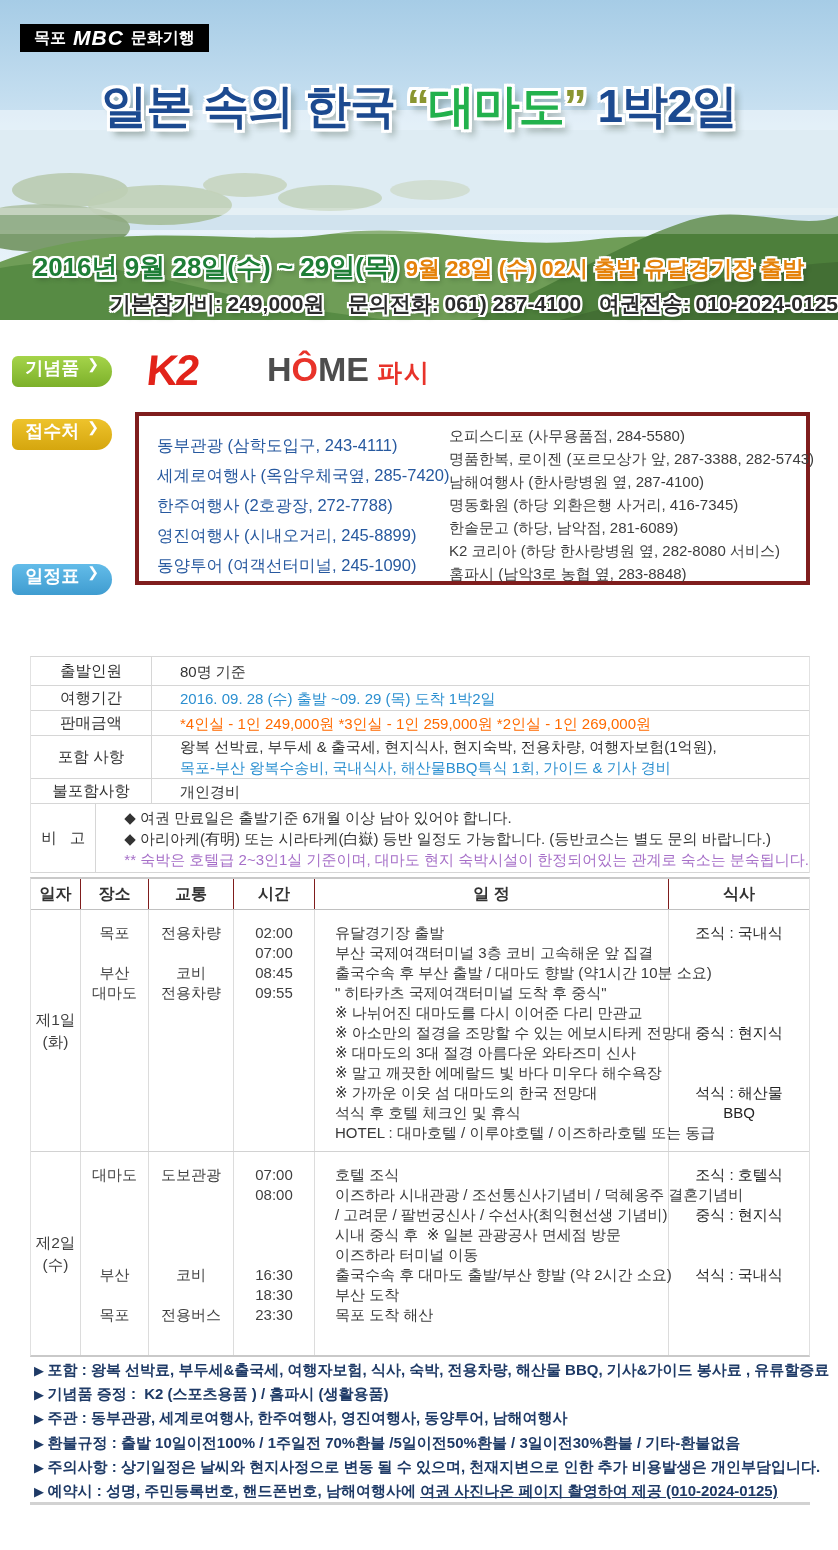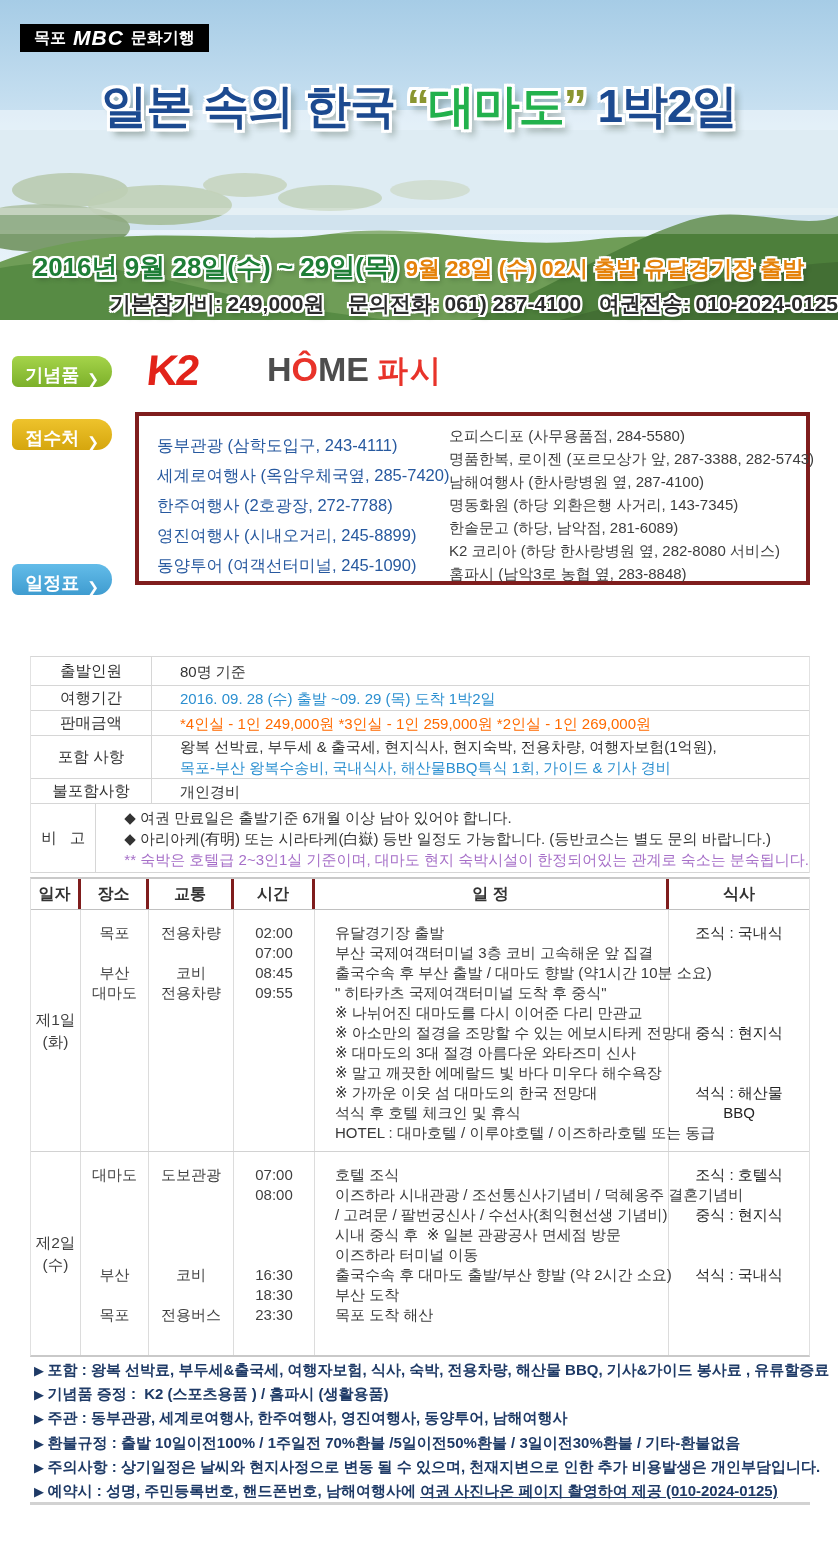--- a/index.html
+++ b/index.html
@@ -22,35 +22,35 @@
   .t-green{color:#22b14c;}
   .t-quote{color:#8a9631;}
   .date-line{position:absolute;top:250px;left:0;width:100%;text-align:center;white-space:pre;}
   .date-main{font-size:26px;font-weight:800;color:#1e7e36;}
   .date-sub{font-size:22px;font-weight:800;color:#e5820a;}
   .fee-line{position:absolute;top:290px;left:0;width:100%;text-align:right;
             font-size:21px;font-weight:700;color:#2b2b2b;white-space:pre;}
 
   
   .tab-badge{position:absolute;left:12px;width:100px;height:31px;border-radius:6px 16px 16px 6px;
-             display:flex;align-items:flex-end;justify-content:center;gap:8px;color:#fff;
+             display:flex;align-items:flex-start;justify-content:center;gap:8px;color:#fff;
              font-weight:700;font-size:18px;}
   .tab-badge::after{content:"";position:absolute;left:3px;right:3px;bottom:-5px;height:10px;
              border-radius:0 0 12px 12px;background:inherit;opacity:.4;z-index:-1;}
   .badge-green{background:linear-gradient(#a5d44a,#7cb02a);top:356px;}
   .badge-yellow{background:linear-gradient(#eec32c,#d5a60e);top:419px;}
   .badge-blue{background:linear-gradient(#63bce9,#3f9cd0);top:564px;}
   .chev{font-size:14px;font-weight:900;}
 
   
   .k2-logo{position:absolute;left:147px;top:346px;font-size:43px;font-weight:900;
            color:#e2231a;letter-spacing:-2px;transform:skewX(-6deg);}
   .home-logo{position:absolute;left:267px;top:350px;font-size:34px;font-weight:900;letter-spacing:0px;}
   .home-gray{color:#4d4d4d;} .home-red{color:#e8332a;}
-  .home-pasi{color:#e8332a;font-size:31px;margin-left:8px;letter-spacing:2px;}
+  .home-pasi{color:#e8332a;font-size:25px;margin-left:8px;letter-spacing:2px;}
 
   
   .reception-box{position:absolute;left:135px;top:412px;width:675px;height:173px;
                  border:4px solid #7f1d1d;background:#fff;box-sizing:border-box;}
   .rec-left{position:absolute;left:18px;top:14px;}
   .rec-left .rec-item{line-height:30px;font-size:16.5px;color:#27599f;white-space:nowrap;}
   .rec-right{position:absolute;left:310px;top:8px;}
   .rec-right .rec-item{line-height:23px;font-size:15px;color:#3d3d3d;white-space:nowrap;}
 
   
@@ -64,21 +64,21 @@
   .info-content{flex:1;padding-left:28px;display:flex;flex-direction:column;justify-content:center;}
   .info-line{line-height:21px;font-size:15px;white-space:nowrap;}
   .c-dark{color:#333}.c-blue{color:#2b8fd0}.c-orange{color:#ff6a00}.c-purple{color:#a66fc8}
 
   
   .sched-table{position:absolute;left:30px;top:877px;width:780px;box-sizing:border-box;
                border-top:2px solid #c9c9c9;border-bottom:2px solid #c9c9c9;
                border-left:1px solid #e0e0e0;border-right:1px solid #e0e0e0;}
   .sched-header{display:flex;height:30px;border-bottom:1px solid #c0c0c0;}
   .hcell{display:flex;align-items:center;justify-content:center;font-weight:700;
-         font-size:16px;color:#333;border-right:3px solid #7f1d1d;box-sizing:border-box;white-space:pre;}
+         font-size:16px;color:#333;border-right:1px solid #7f1d1d;box-sizing:border-box;white-space:pre;}
   .hcell:last-child,.cell:last-child{border-right:none;}
   .w-day{width:50px}.w-place{width:68px}.w-trans{width:85px}.w-time{width:81px}
   .w-event{width:354px}.w-meal{flex:1}
   .day-row{display:flex;box-sizing:border-box;}
   .day-row-1{border-top:1px solid #d2d2d2;}
   .day-row-0{height:241px}.day-row-1{height:204px}
   .cell{border-right:1px solid #dcdcdc;box-sizing:border-box;}
   .day-cell{display:flex;flex-direction:column;align-items:center;justify-content:center;
             font-size:15.5px;color:#3f3f3f;line-height:22px;}
   .lines{padding-top:13px;text-align:center;}
@@ -153,21 +153,21 @@
         <div class="rec-item">동부관광 (삼학도입구, 243-4111)</div>
         <div class="rec-item">세계로여행사 (옥암우체국옆, 285-7420)</div>
         <div class="rec-item">한주여행사 (2호광장, 272-7788)</div>
         <div class="rec-item">영진여행사 (시내오거리, 245-8899)</div>
         <div class="rec-item">동양투어 (여객선터미널, 245-1090)</div>
       </div>
     <div class="rec-right">
         <div class="rec-item">오피스디포 (사무용품점, 284-5580)</div>
         <div class="rec-item">명품한복, 로이젠 (포르모상가 앞, 287-3388, 282-5743)</div>
         <div class="rec-item">남해여행사 (한사랑병원 옆, 287-4100)</div>
-        <div class="rec-item">명동화원 (하당 외환은행 사거리, 143-7345)</div>
+        <div class="rec-item">명동화원 (하당 외환은행 사거리, 416-7345)</div>
         <div class="rec-item">한솔문고 (하당, 남악점, 281-6089)</div>
         <div class="rec-item">K2 코리아 (하당 한사랑병원 옆, 282-8080 서비스)</div>
         <div class="rec-item">홈파시 (남악3로 농협 옆, 283-8848)</div>
       </div>
   </div>
 
   <div class="tab-badge badge-blue">
     <span>일정표</span>
     <span class="chev">❯</span>
   </div>

